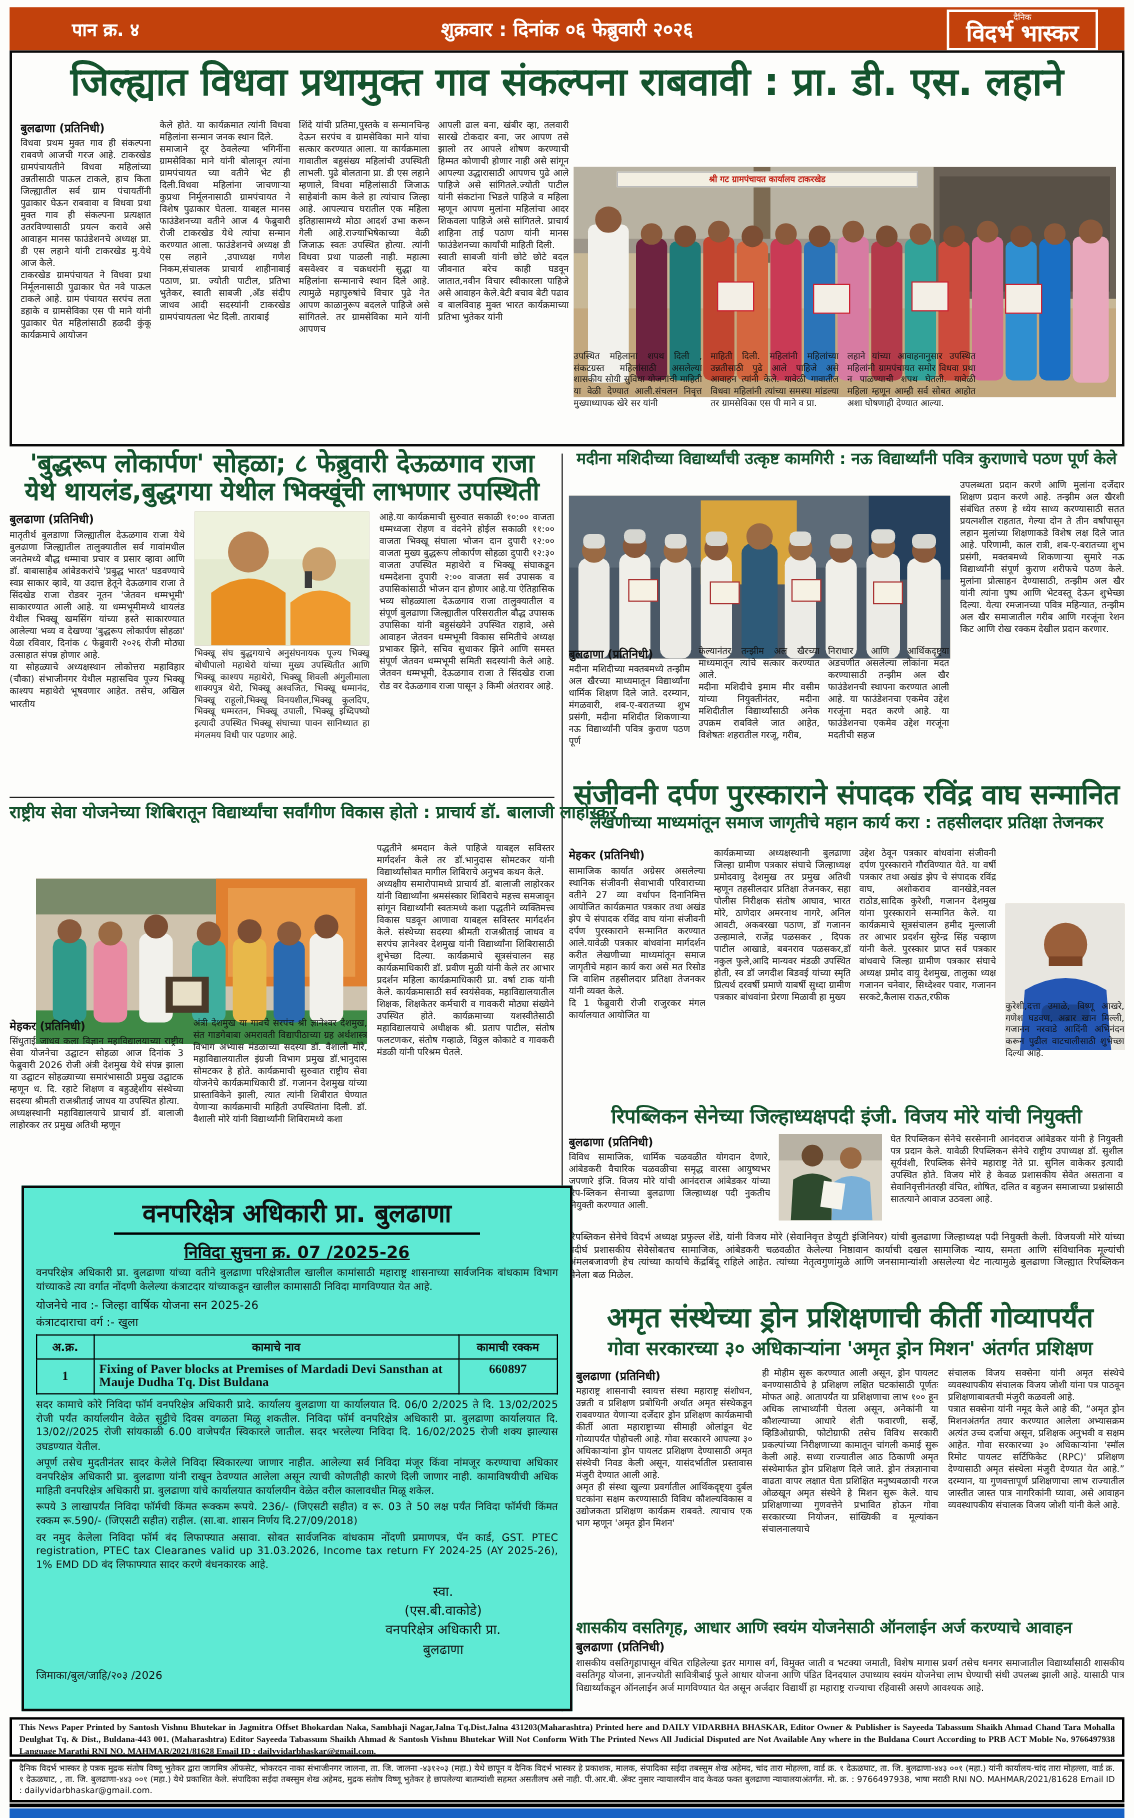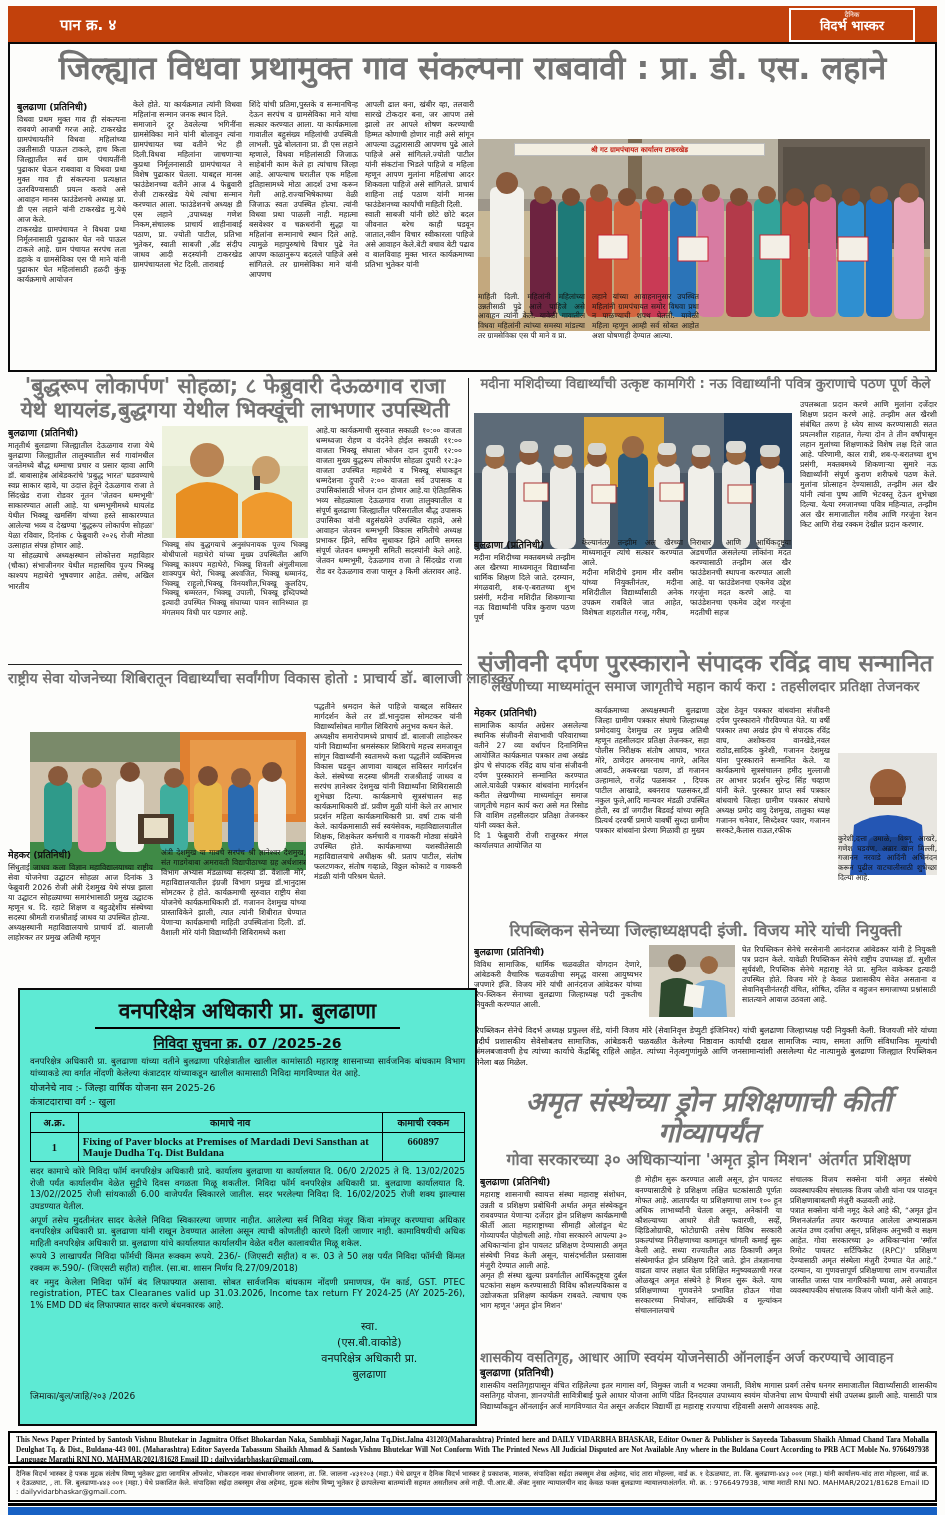--- a/index.html
+++ b/index.html
@@ -4,24 +4,24 @@
 <style>
   html,body{margin:0;padding:0;background:#e8e8e8;}
   .page{position:relative;width:945px;height:1515px;background:#fdfdfb;font-family:"DejaVu Sans",sans-serif;color:#111;overflow:hidden;margin:0 auto;}
   .abs{position:absolute;}
   
   .hdr{background:#c2410c;color:#fff;display:flex;align-items:center;}
   .hdr .pgno{position:absolute;left:52px;font-size:15px;font-weight:bold;}
   .hdr .date{width:100%;text-align:center;font-size:16px;font-weight:bold;}
   .mast{position:absolute;right:22px;top:2px;width:122px;height:30px;border:2px solid #fff;text-align:center;line-height:1;color:#fff;}
   .mast .s{font-size:7px;display:block;margin-top:2px;}
-  .mast .b{font-size:13px;font-weight:bold;display:block;}
+  .mast .b{font-size:19px;font-weight:bold;display:block;}
   
   .bx{border:2px solid #0a0a0a;}
-  .hl{font-weight:bold;text-align:center;color:#737373;line-height:1.15;}
+  .hl{font-weight:bold;text-align:center;color:#14532d;line-height:1.15;}
   .body-text{font-size:7.6px;line-height:1.32;text-align:justify;white-space:pre-line;overflow:hidden;}
   .byline{font-weight:bold;font-size:9.5px;margin-bottom:2px;}
   .cols{display:flex;}
   .col{overflow:hidden;}
   .vr{background:#222;width:1px;}
   .hr{background:#222;height:1px;}
   .cap{font-size:7.4px;line-height:1.3;text-align:justify;white-space:pre-line;overflow:hidden;}
   .subhd-c{font-weight:bold;text-align:center;font-size:8.2px;margin:2px 0;}
   
   .tender{padding:6px 10px;box-sizing:border-box;background:#5eead4;}
@@ -45,20 +45,21 @@
   .ph svg{display:block;}
   .banner-txt{position:absolute;top:4px;left:8%;width:55%;background:#f3efe2;color:#c22015;font-size:7px;font-weight:bold;text-align:center;padding:1px 0;border:1px solid #bbb;}
 </style>
 </head>
 <body>
 
 <div class="page">
 
   <div class="abs hdr" style="left:8px;top:6px;width:929px;height:36px;">
     <div class="pgno">पान क्र. ४</div>
+    <div class="date">शुक्रवार : दिनांक ०६ फेब्रुवारी २०२६</div>
     <div class="mast">
       <span class="s">दैनिक</span>
       <span class="b">विदर्भ भास्कर</span>
     </div>
   </div>
 
   <div class="abs bx" style="left:8px;top:42px;width:925px;height:326px;">
     <div class="hl" style="font-size:32px;margin-top:6px;white-space:nowrap;">जिल्ह्यात विधवा प्रथामुक्त गाव संकल्पना राबवावी : प्रा. डी. एस. लहाने</div>
 
     <div class="abs cols" style="left:7px;top:56px;width:458px;height:262px;gap:7px;">
@@ -117,20 +118,21 @@
           <rect x="120" y="96" width="30" height="24" fill="#f3efe6" stroke="#c23" stroke-width="1"></rect>
           <rect x="200" y="98" width="30" height="24" fill="#f3efe6" stroke="#c23" stroke-width="1"></rect>
           <rect x="282" y="96" width="30" height="24" fill="#f3efe6" stroke="#c23" stroke-width="1"></rect>
           <rect x="360" y="98" width="30" height="24" fill="#f3efe6" stroke="#c23" stroke-width="1"></rect>
         </g>
       </svg>
       <div class="banner-txt">श्री गट ग्रामपंचायत कार्यालय टाकरखेड</div>
     </div>
 
     <div class="abs cols" style="left:468px;top:248px;width:452px;height:72px;gap:7px;">
+      <div class="col cap" style="width:107px;height:72px;">उपस्थित महिलाना शपथ दिली , संकटग्रस्त महिलांसाठी असलेल्या शासकीय सोयी सुविधा योजनांची माहिती या वेळी देण्यात आली.संचलन निवृत्त मुख्याध्यापक खेरे सर यांनी</div>
       <div class="col cap" style="width:107px;height:72px;">माहिती दिली. महिलांनी महिलांच्या उन्नतीसाठी पुढे आले पाहिजे असे आवाहन त्यांनी केले. यावेळी गावातील विधवा महिलांनी त्यांच्या समस्या मांडल्या तर ग्रामसेविका एस पी माने व प्रा.</div>
       <div class="col cap" style="width:107px;height:72px;">लहाने यांच्या आवाहनानुसार उपस्थित महिलांनी ग्रामपंचायत समोर विधवा प्रथा न पाळण्याची शपथ घेतली. यावेळी महिला म्हणून आम्ही सर्व सोबत आहोत अशा घोषणाही देण्यात आल्या.</div>
     </div>
   </div>
 
   <div class="abs vr" style="left:468px;top:378px;height:1048px;"></div>
 
   <div class="abs" style="left:8px;top:374px;width:454px;height:284px;">
     <div class="hl" style="font-size:21px;">'बुद्धरूप लोकार्पण' सोहळा; ८ फेब्रुवारी देऊळगाव राजा</div>
     <div class="hl" style="font-size:21px;">येथे थायलंड,बुद्धगया येथील भिक्खूंची लाभणार उपस्थिती</div>
@@ -299,21 +301,21 @@
           <path d="M44 72 L46 40 Q60 30 76 40 L78 72 Z" fill="#7ab0d8"></path>
           <rect x="36" y="40" width="18" height="22" fill="#f6f4ec" transform="rotate(8 45 51)"></rect>
         </svg>
       </div>
       <div class="col body-text" style="width:194px;height:78px;">घेत रिपब्लिकन सेनेचे सरसेनानी आनंदराज आंबेडकर यांनी हे नियुक्ती पत्र प्रदान केले. यावेळी रिपब्लिकन सेनेचे राष्ट्रीय उपाध्यक्ष डॉ. सुशील सूर्यवंशी, रिपब्लिक सेनेचे महाराष्ट्र नेते प्रा. सुनिल वाकेकर इत्यादी उपस्थित होते. विजय मोरे हे केवळ प्रशासकीय सेवेत असताना व सेवानिवृत्तीनंतरही वंचित, शोषित, दलित व बहुजन समाजाच्या प्रश्नांसाठी सातत्याने आवाज उठवला आहे.</div>
     </div>
     <div class="body-text" style="margin-top:3px;height:52px;font-size:8px;">रिपब्लिकन सेनेचे विदर्भ अध्यक्ष प्रफुल्ल शेंडे, यांनी विजय मोरे (सेवानिवृत्त डेप्युटी इंजिनियर) यांची बुलढाणा जिल्हाध्यक्ष पदी नियुक्ती केली. विजयजी मोरे यांच्या प्रदीर्घ प्रशासकीय सेवेसोबतच सामाजिक, आंबेडकरी चळवळीत केलेल्या निष्ठावान कार्याची दखल सामाजिक न्याय, समता आणि संविधानिक मूल्यांची अंमलबजावणी हेच त्यांच्या कार्याचे केंद्रबिंदू राहिले आहेत. त्यांच्या नेतृत्वगुणांमुळे आणि जनसामान्यांशी असलेल्या थेट नात्यामुळे बुलढाणा जिल्ह्यात रिपब्लिकन सेनेला बळ मिळेल.</div>
   </div>
 
   <div class="abs" style="left:480px;top:1086px;width:457px;height:262px;">
-    <div class="hl" style="font-size:27px;font-style:italic;">अमृत संस्थेच्या ड्रोन प्रशिक्षणाची कीर्ती गोव्यापर्यंत</div>
+    <div class="hl" style="font-size:23px;">अमृत संस्थेच्या ड्रोन प्रशिक्षणाची कीर्ती गोव्यापर्यंत</div>
     <div class="hl" style="font-size:16px;margin-top:3px;">गोवा सरकारच्या ३० अधिकाऱ्यांना 'अमृत ड्रोन मिशन' अंतर्गत प्रशिक्षण</div>
     <div class="cols" style="margin-top:6px;gap:8px;">
       <div class="col" style="width:147px;height:188px;">
         <div class="byline">बुलढाणा (प्रतिनिधी)</div>
         <div class="body-text">महाराष्ट्र शासनाची स्वायत्त संस्था महाराष्ट्र संशोधन, उन्नती व प्रशिक्षण प्रबोधिनी अर्थात अमृत संस्थेकडून राबवण्यात येणाऱ्या दर्जेदार ड्रोन प्रशिक्षण कार्यक्रमाची कीर्ती आता महाराष्ट्राच्या सीमाही ओलांडून थेट गोव्यापर्यंत पोहोचली आहे. गोवा सरकारने आपल्या ३० अधिकाऱ्यांना ड्रोन पायलट प्रशिक्षण देण्यासाठी अमृत संस्थेची निवड केली असून, यासंदर्भातील प्रस्तावास मंजुरी देण्यात आली आहे.
 अमृत ही संस्था खुल्या प्रवर्गातील आर्थिकदृष्ट्या दुर्बल घटकांना सक्षम करण्यासाठी विविध कौशल्यविकास व उद्योजकता प्रशिक्षण कार्यक्रम राबवते. त्याचाच एक भाग म्हणून 'अमृत ड्रोन मिशन'</div>
       </div>
       <div class="col body-text" style="width:147px;height:188px;">ही मोहीम सुरू करण्यात आली असून, ड्रोन पायलट बनण्यासाठीचे हे प्रशिक्षण लक्षित घटकांसाठी पूर्णतः मोफत आहे. आतापर्यंत या प्रशिक्षणाचा लाभ १०० हून अधिक लाभार्थ्यांनी घेतला असून, अनेकांनी या कौशल्याच्या आधारे शेती फवारणी, सर्व्हे, व्हिडिओग्राफी, फोटोग्राफी तसेच विविध सरकारी प्रकल्पांच्या निरीक्षणाच्या कामातून चांगली कमाई सुरू केली आहे. सध्या राज्यातील आठ ठिकाणी अमृत संस्थेमार्फत ड्रोन प्रशिक्षण दिले जाते. ड्रोन तंत्रज्ञानाचा वाढता वापर लक्षात घेता प्रशिक्षित मनुष्यबळाची गरज ओळखून अमृत संस्थेने हे मिशन सुरू केले. याच प्रशिक्षणाच्या गुणवत्तेने प्रभावित होऊन गोवा सरकारच्या नियोजन, सांख्यिकी व मूल्यांकन संचालनालयाचे</div>
       <div class="col body-text" style="width:147px;height:188px;">संचालक विजय सक्सेना यांनी अमृत संस्थेचे व्यवस्थापकीय संचालक विजय जोशी यांना पत्र पाठवून प्रशिक्षणाबाबतची मंजुरी कळवली आहे.
 पत्रात सक्सेना यांनी नमूद केले आहे की, “अमृत ड्रोन मिशनअंतर्गत तयार करण्यात आलेला अभ्यासक्रम अत्यंत उच्च दर्जाचा असून, प्रशिक्षक अनुभवी व सक्षम आहेत. गोवा सरकारच्या ३० अधिकाऱ्यांना 'स्मॉल रिमोट पायलट सर्टिफिकेट (RPC)' प्रशिक्षण देण्यासाठी अमृत संस्थेला मंजुरी देण्यात येत आहे.” दरम्यान, या गुणवत्तापूर्ण प्रशिक्षणाचा लाभ राज्यातील जास्तीत जास्त पात्र नागरिकांनी घ्यावा, असे आवाहन व्यवस्थापकीय संचालक विजय जोशी यांनी केले आहे.</div>

